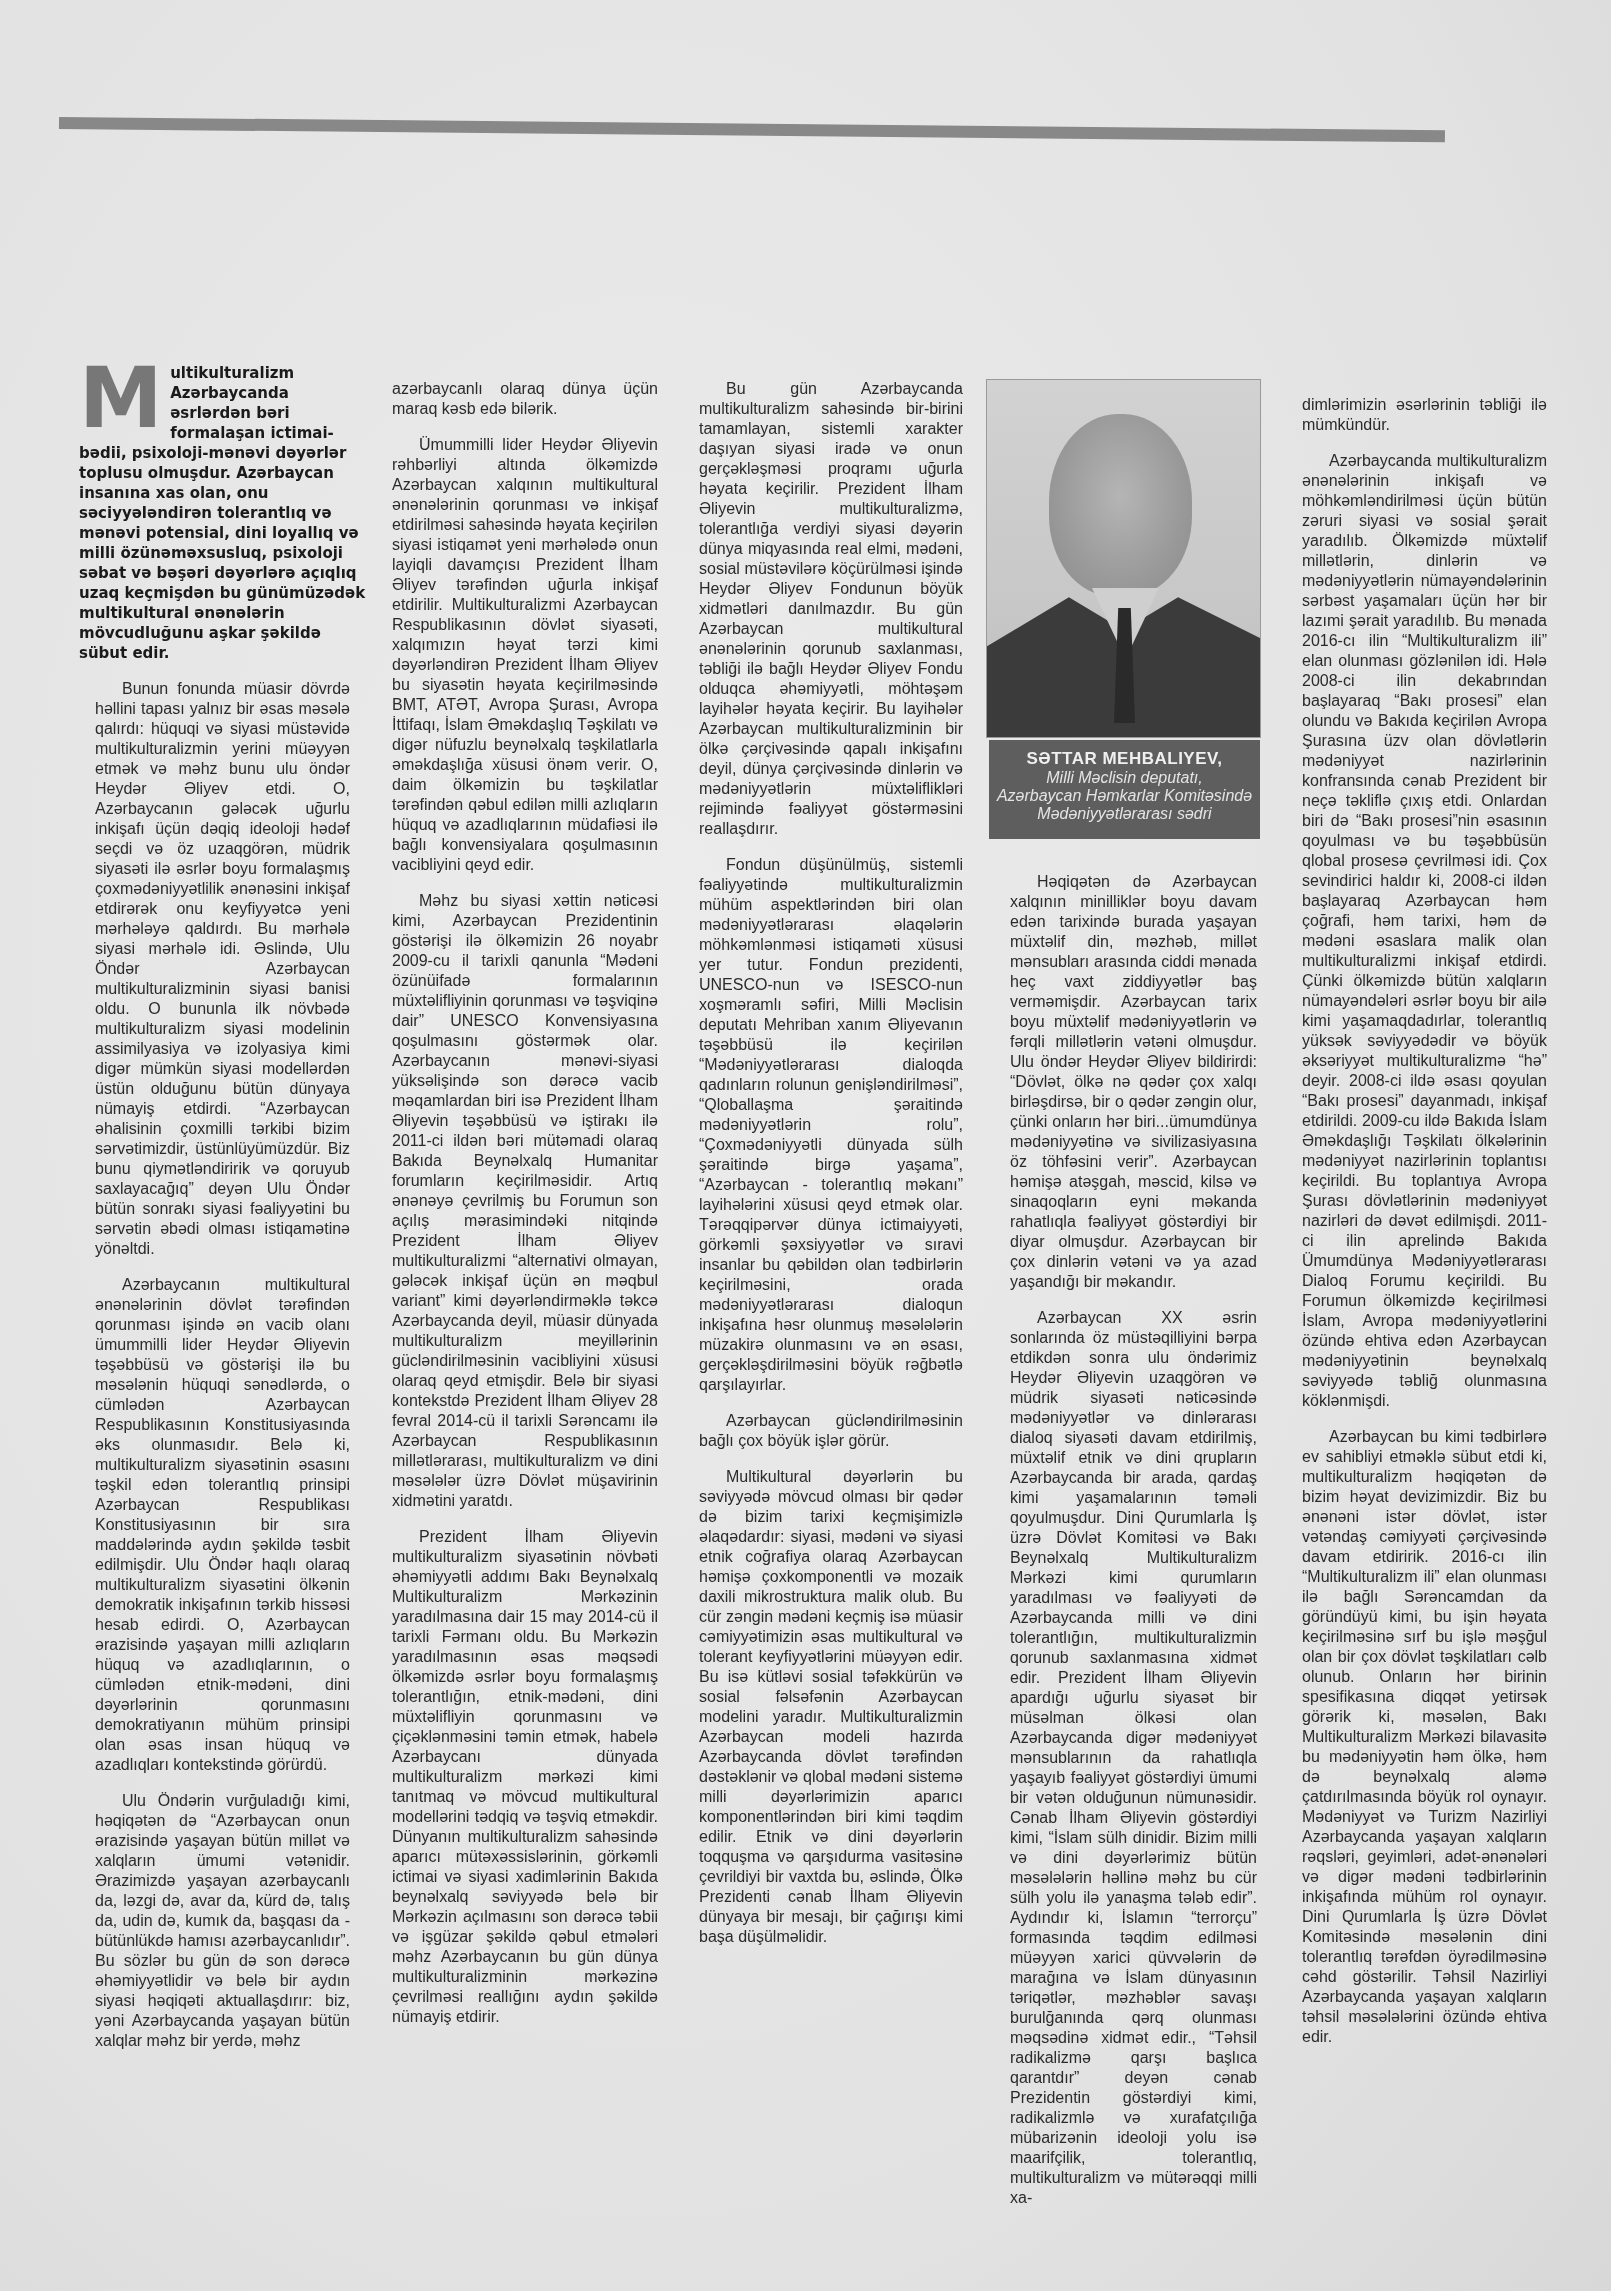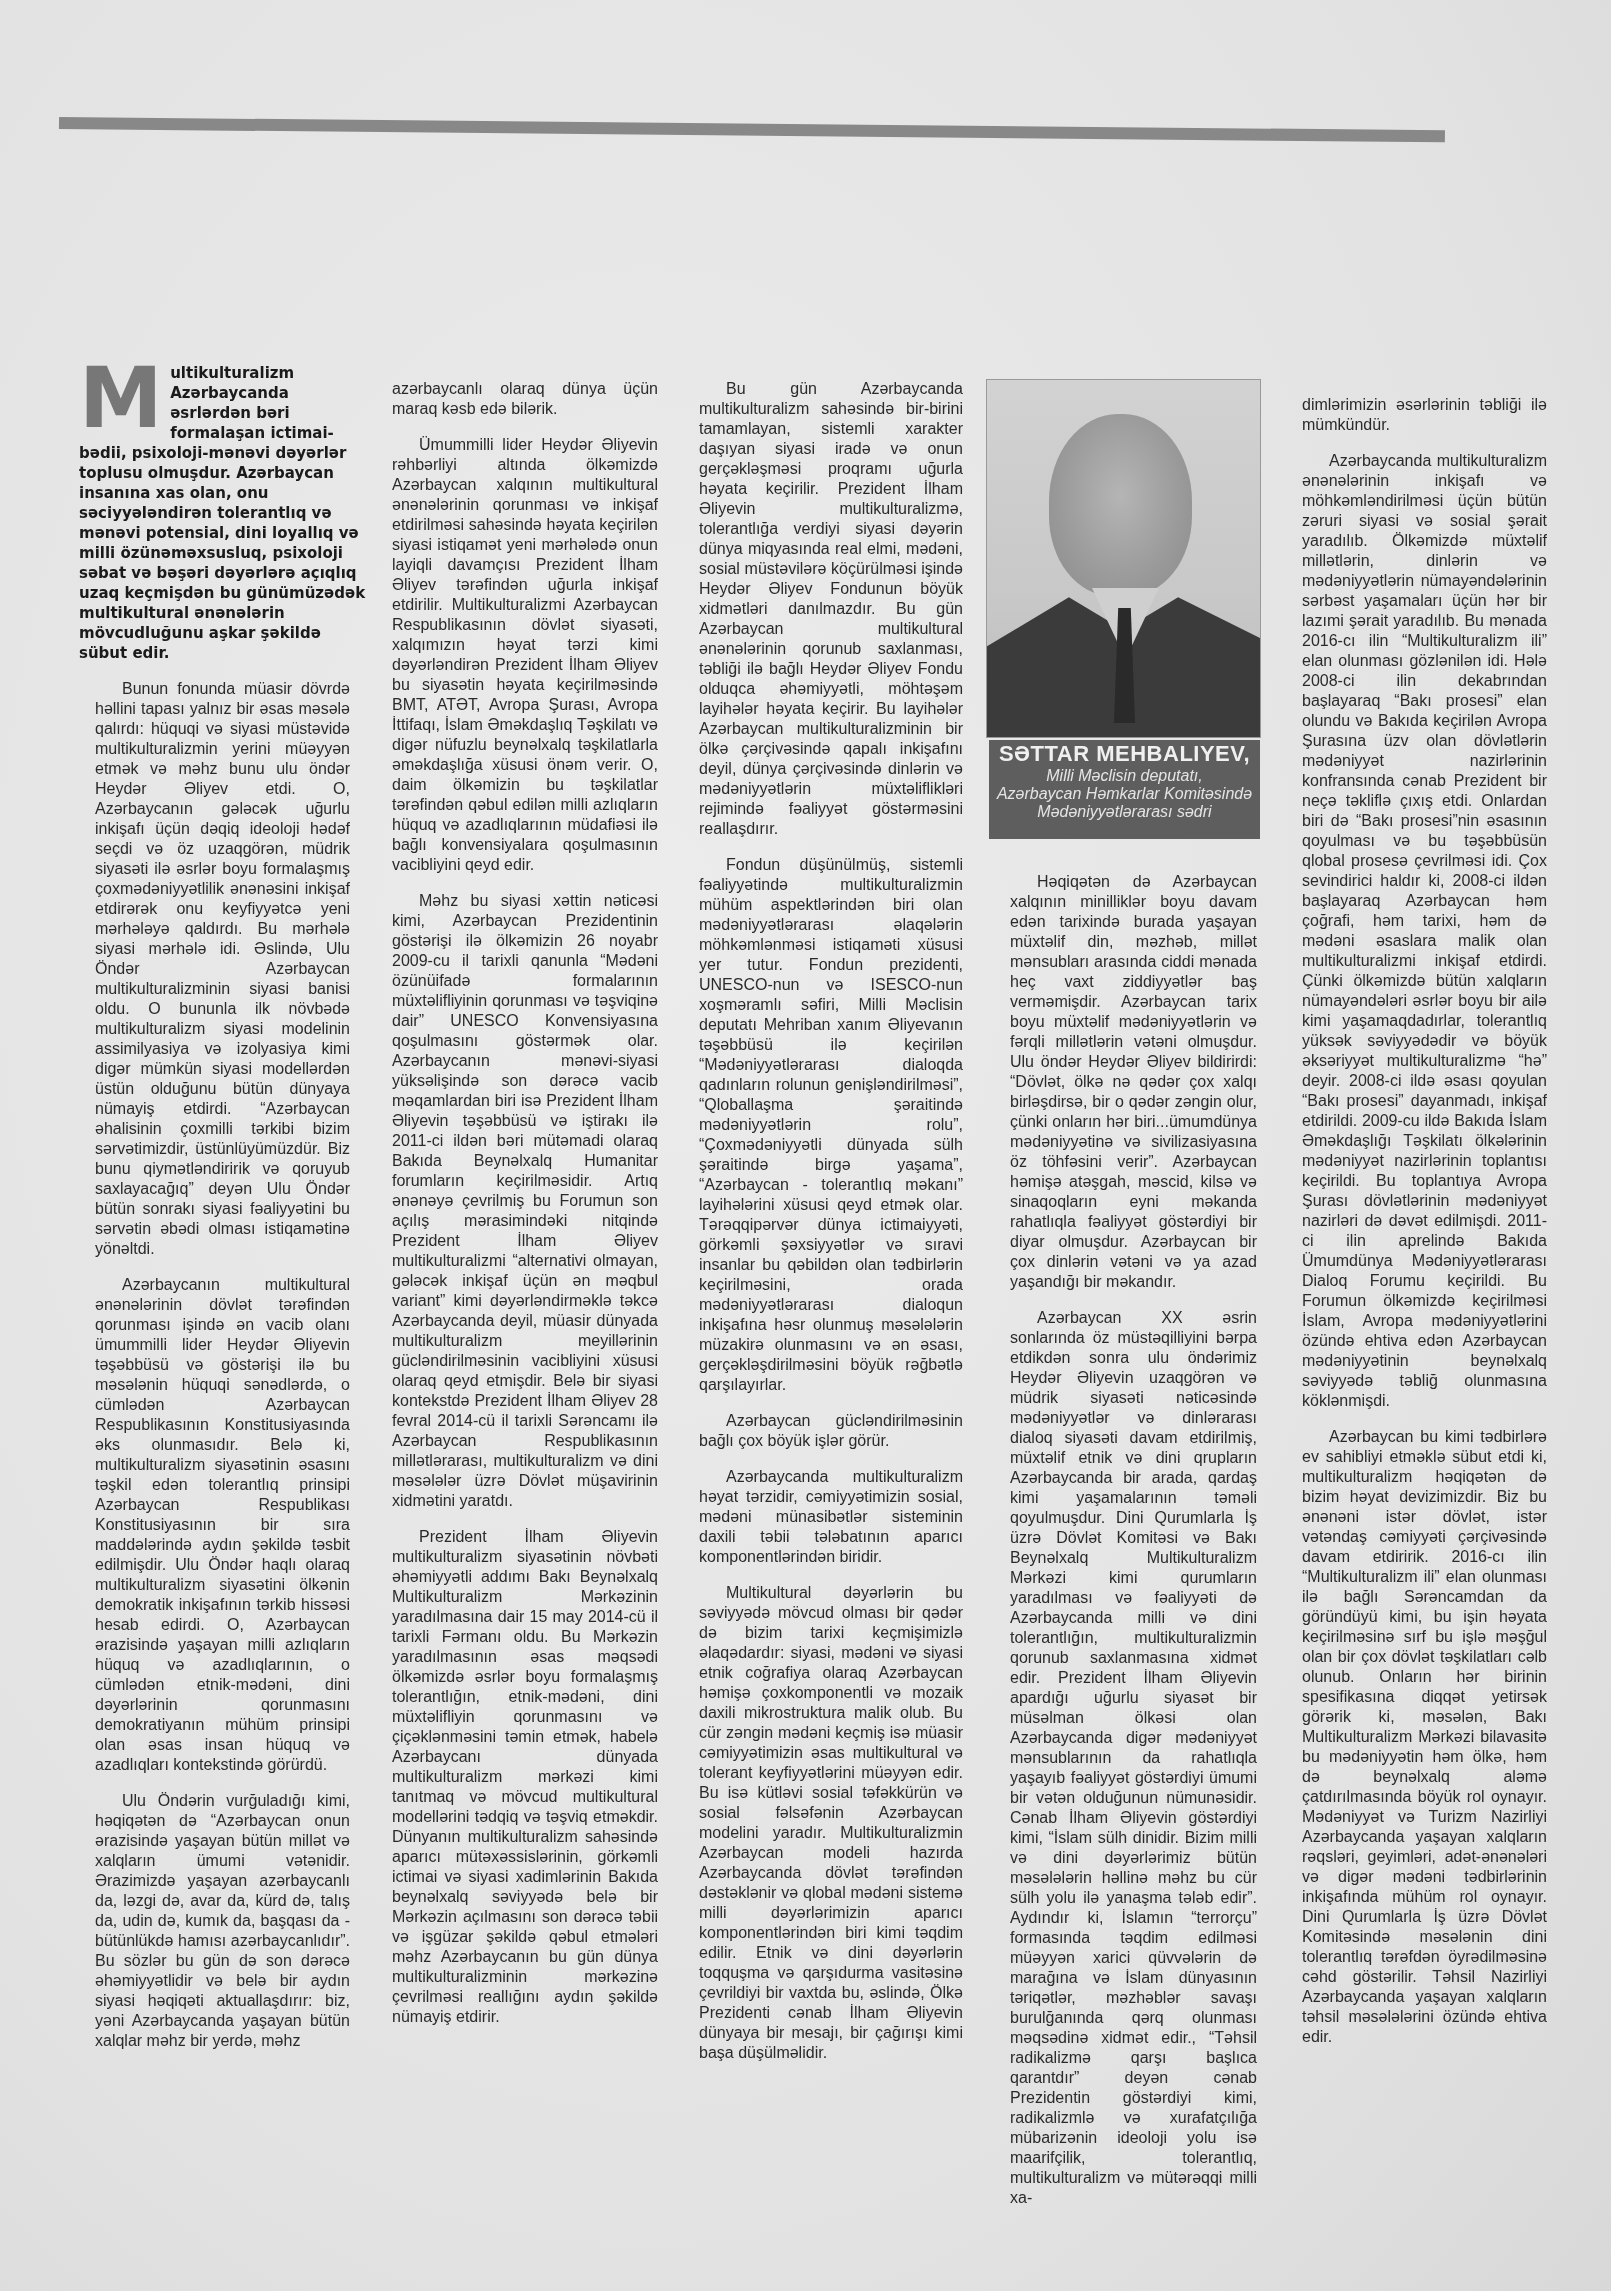--- a/index.html
+++ b/index.html
@@ -89,21 +89,21 @@
   }
   .photo-tie {
     position: absolute; left: 127px; top: 228px; width: 21px; height: 115px;
     background: #2a2a2a; clip-path: polygon(20% 0, 80% 0, 100% 100%, 0 100%);
   }
   .caption-box {
     position: absolute; left: 989px; top: 740px; width: 271px; height: 99px;
     background: #5e5e5e; color: #f0f0f0; text-align: center;
   }
   .cap-name {
-    display: block; font-weight: bold; font-size: 22px; margin-top: 1px; letter-spacing: 0.5px;
+    display: block; font-weight: bold; font-size: 17px; margin-top: 9px; letter-spacing: 0.5px;
   }
   .cap-role {
     display: block; font-style: italic; font-size: 16px; line-height: 18px; color: #e4e4e4;
   }
 </style>
 </head>
 <body>
 
 <div class="page">
 
@@ -123,21 +123,20 @@
     <p class="noindent">azərbaycanlı olaraq dünya üçün maraq kəsb edə bilərik.</p>
     <p>Ümummilli lider Heydər Əliyevin rəhbərliyi altında ölkəmizdə Azərbaycan xalqının multikultural ənənələrinin qorunması və inkişaf etdirilməsi sahəsində həyata keçirilən siyasi istiqamət yeni mərhələdə onun layiqli davamçısı Prezident İlham Əliyev tərəfindən uğurla inkişaf etdirilir. Multikulturalizmi Azərbaycan Respublikasının dövlət siyasəti, xalqımızın həyat tərzi kimi dəyərləndirən Prezident İlham Əliyev bu siyasətin həyata keçirilməsində BMT, ATƏT, Avropa Şurası, Avropa İttifaqı, İslam Əməkdaşlıq Təşkilatı və digər nüfuzlu beynəlxalq təşkilatlarla əməkdaşlığa xüsusi önəm verir. O, daim ölkəmizin bu təşkilatlar tərəfindən qəbul edilən milli azlıqların hüquq və azadlıqlarının müdafiəsi ilə bağlı konvensiyalara qoşulmasının vacibliyini qeyd edir.</p>
     <p>Məhz bu siyasi xəttin nəticəsi kimi, Azərbaycan Prezidentinin göstərişi ilə ölkəmizin 26 noyabr 2009-cu il tarixli qanunla “Mədəni özünüifadə formalarının müxtəlifliyinin qorunması və təşviqinə dair” UNESCO Konvensiyasına qoşulmasını göstərmək olar. Azərbaycanın mənəvi-siyasi yüksəlişində son dərəcə vacib məqamlardan biri isə Prezident İlham Əliyevin təşəbbüsü və iştirakı ilə 2011-ci ildən bəri mütəmadi olaraq Bakıda Beynəlxalq Humanitar forumların keçirilməsidir. Artıq ənənəyə çevrilmiş bu Forumun son açılış mərasimindəki nitqində Prezident İlham Əliyev multikulturalizmi “alternativi olmayan, gələcək inkişaf üçün ən məqbul variant” kimi dəyərləndirməklə təkcə Azərbaycanda deyil, müasir dünyada multikulturalizm meyillərinin gücləndirilməsinin vacibliyini xüsusi olaraq qeyd etmişdir. Belə bir siyasi kontekstdə Prezident İlham Əliyev 28 fevral 2014-cü il tarixli Sərəncamı ilə Azərbaycan Respublikasının millətlərarası, multikulturalizm və dini məsələlər üzrə Dövlət müşavirinin xidmətini yaratdı.</p>
     <p>Prezident İlham Əliyevin multikulturalizm siyasətinin növbəti əhəmiyyətli addımı Bakı Beynəlxalq Multikulturalizm Mərkəzinin yaradılmasına dair 15 may 2014-cü il tarixli Fərmanı oldu. Bu Mərkəzin yaradılmasının əsas məqsədi ölkəmizdə əsrlər boyu formalaşmış tolerantlığın, etnik-mədəni, dini müxtəlifliyin qorunmasını və çiçəklənməsini təmin etmək, habelə Azərbaycanı dünyada multikulturalizm mərkəzi kimi tanıtmaq və mövcud multikultural modellərini tədqiq və təşviq etməkdir. Dünyanın multikulturalizm sahəsində aparıcı mütəxəssislərinin, görkəmli ictimai və siyasi xadimlərinin Bakıda beynəlxalq səviyyədə belə bir Mərkəzin açılmasını son dərəcə təbii və işgüzar şəkildə qəbul etmələri məhz Azərbaycanın bu gün dünya multikulturalizminin mərkəzinə çevrilməsi reallığını aydın şəkildə nümayiş etdirir.</p>
   </div>
 
   <div class="col" id="col3">
     <p>Bu gün Azərbaycanda multikulturalizm sahəsində bir-birini tamamlayan, sistemli xarakter daşıyan siyasi iradə və onun gerçəkləşməsi proqramı uğurla həyata keçirilir. Prezident İlham Əliyevin multikulturalizmə, tolerantlığa verdiyi siyasi dəyərin dünya miqyasında real elmi, mədəni, sosial müstəvilərə köçürülməsi işində Heydər Əliyev Fondunun böyük xidmətləri danılmazdır. Bu gün Azərbaycan multikultural ənənələrinin qorunub saxlanması, təbliği ilə bağlı Heydər Əliyev Fondu olduqca əhəmiyyətli, möhtəşəm layihələr həyata keçirir. Bu layihələr Azərbaycan multikulturalizminin bir ölkə çərçivəsində qapalı inkişafını deyil, dünya çərçivəsində dinlərin və mədəniyyətlərin müxtəliflikləri rejimində fəaliyyət göstərməsini reallaşdırır.</p>
     <p>Fondun düşünülmüş, sistemli fəaliyyətində multikulturalizmin mühüm aspektlərindən biri olan mədəniyyətlərarası əlaqələrin möhkəmlənməsi istiqaməti xüsusi yer tutur. Fondun prezidenti, UNESCO-nun və ISESCO-nun xoşməramlı səfiri, Milli Məclisin deputatı Mehriban xanım Əliyevanın təşəbbüsü ilə keçirilən “Mədəniyyətlərarası dialoqda qadınların rolunun genişləndirilməsi”, “Qloballaşma şəraitində mədəniyyətlərin rolu”, “Çoxmədəniyyətli dünyada sülh şəraitində birgə yaşama”, “Azərbaycan - tolerantlıq məkanı” layihələrini xüsusi qeyd etmək olar. Tərəqqipərvər dünya ictimaiyyəti, görkəmli şəxsiyyətlər və sıravi insanlar bu qəbildən olan tədbirlərin keçirilməsini, orada mədəniyyətlərarası dialoqun inkişafına həsr olunmuş məsələlərin müzakirə olunmasını və ən əsası, gerçəkləşdirilməsini böyük rəğbətlə qarşılayırlar.</p>
     <p>Azərbaycan gücləndirilməsinin bağlı çox böyük işlər görür.</p>
-    <p>Azərbaycanda multikulturalizm həyat tərzidir, cəmiyyətimizin sosial, mədəni münasibətlər sisteminin daxili təbii tələbatının aparıcı komponentlərindən biridir.</p>
     <p>Multikultural dəyərlərin bu səviyyədə mövcud olması bir qədər də bizim tarixi keçmişimizlə əlaqədardır: siyasi, mədəni və siyasi etnik coğrafiya olaraq Azərbaycan həmişə çoxkomponentli və mozaik daxili mikrostruktura malik olub. Bu cür zəngin mədəni keçmiş isə müasir cəmiyyətimizin əsas multikultural və tolerant keyfiyyətlərini müəyyən edir. Bu isə kütləvi sosial təfəkkürün və sosial fəlsəfənin Azərbaycan modelini yaradır. Multikulturalizmin Azərbaycan modeli hazırda Azərbaycanda dövlət tərəfindən dəstəklənir və qlobal mədəni sistemə milli dəyərlərimizin aparıcı komponentlərindən biri kimi təqdim edilir. Etnik və dini dəyərlərin toqquşma və qarşıdurma vasitəsinə çevrildiyi bir vaxtda bu, əslində, Ölkə Prezidenti cənab İlham Əliyevin dünyaya bir mesajı, bir çağırışı kimi başa düşülməlidir.</p>
   </div>
 
   <div class="photo-box">
     <div class="photo-head"></div>
     <div class="photo-suit"></div>
     <div class="photo-shirt"></div>
     <div class="photo-tie"></div>
   </div>
   <div class="caption-box">

